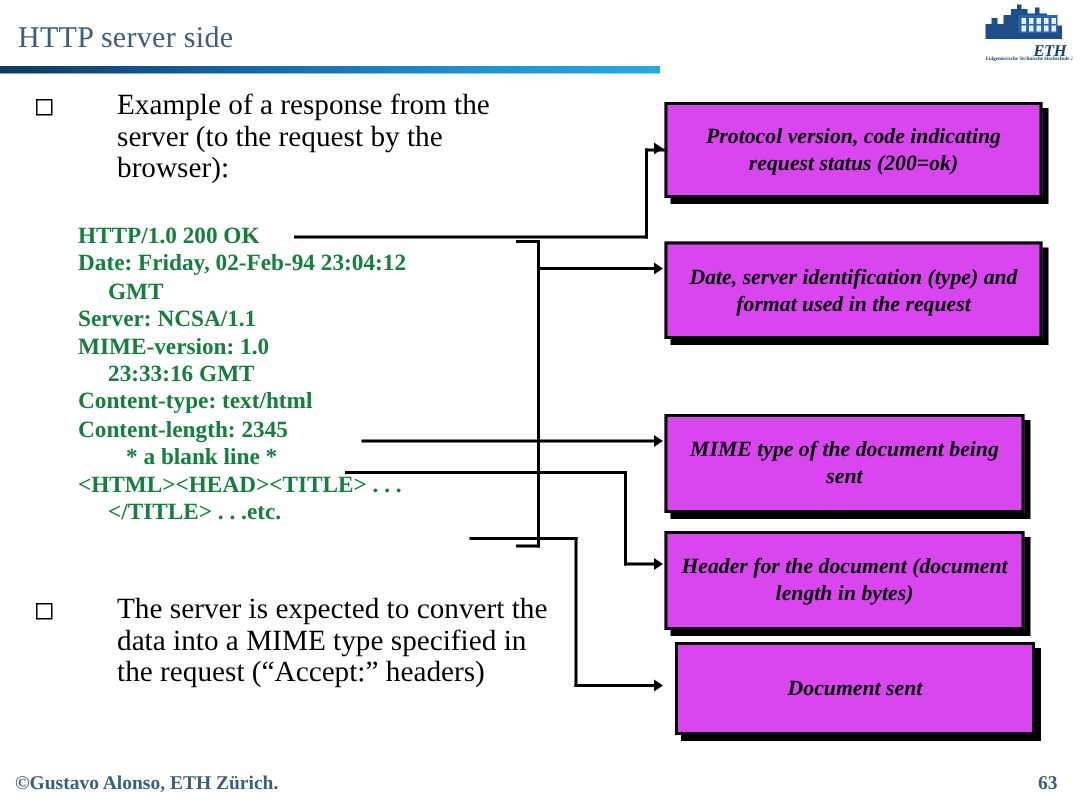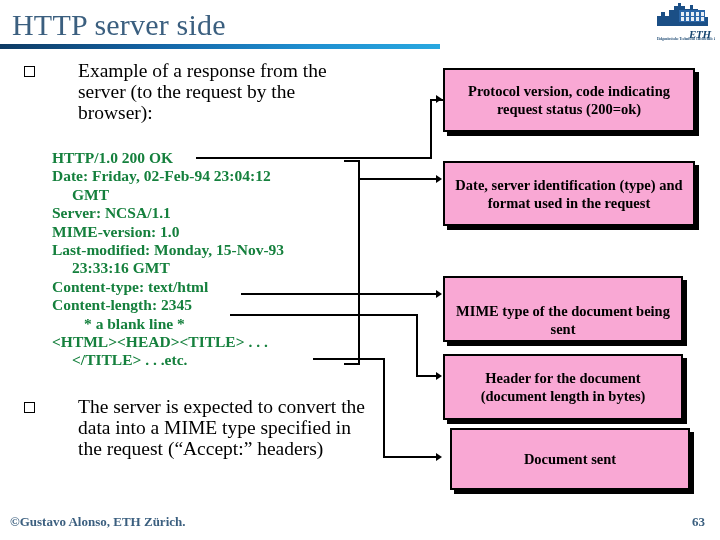--- a/index.html
+++ b/index.html
@@ -14,21 +14,21 @@
     overflow: hidden;
     font-family: "Liberation Serif", "DejaVu Serif", serif;
     -webkit-font-smoothing: none;
   }
 
   
   #slide-title {
     position: absolute;
     left: 12px;
     top: 8px;
-    font-size: 30px;
+    font-size: 20px;
     line-height: 34px;
     color: #3b5f7f;
     letter-spacing: 0.2px;
     white-space: nowrap;
   }
   #title-rule {
     position: absolute;
     left: 0px;
     top: 44px;
     width: 440px;
@@ -104,37 +104,38 @@
     color: #15803d;
     font-weight: bold;
   }
   #response-listing .ln { white-space: pre; }
   #response-listing .ind1 { padding-left: 20px; }
   #response-listing .ind2 { padding-left: 32px; }
 
   
   .callout {
     position: absolute;
-    background: #f9a8d4;
+    background: #d946ef;
     border: 2px solid #000000;
     box-shadow: 4px 4px 0 #000000;
     box-sizing: border-box;
     display: flex;
     align-items: center;
     justify-content: center;
     text-align: center;
     font-size: 14.5px;
     line-height: 18px;
     font-weight: bold;
     color: #000000;
     padding: 2px 6px;
+    font-style: italic;
   }
   #callout-1 { left: 443px; top: 68px; width: 252px; height: 64px; }
   #callout-2 { left: 443px; top: 161px; width: 252px; height: 65px; }
-  #callout-3 { left: 443px; top: 276px; width: 240px; height: 66px; align-items: flex-end; }
+  #callout-3 { left: 443px; top: 276px; width: 240px; height: 66px; }
   #callout-4 { left: 443px; top: 354px; width: 240px; height: 66px; }
   #callout-5 { left: 443px; top: 428px; width: 240px; height: 62px; margin-left: 7px; }
 
   
   .conn { position: absolute; background: #000000; }
   .conn-h { height: 2px; }
   .conn-v { width: 2px; }
   .arrow-head {
     position: absolute;
     width: 0; height: 0;
@@ -192,21 +193,20 @@
   <div class="bullet-marker"></div>
   <div class="bullet-text">Example of a response from the server (to the request by the browser):</div>
 </div>
 
 <div id="response-listing">
     <div class="ln">HTTP/1.0 200 OK</div>
     <div class="ln">Date: Friday, 02-Feb-94 23:04:12</div>
     <div class="ln ind1">GMT</div>
     <div class="ln">Server: NCSA/1.1</div>
     <div class="ln">MIME-version: 1.0</div>
-    <div class="ln">Last-modified: Monday, 15-Nov-93</div>
     <div class="ln ind1">23:33:16 GMT</div>
     <div class="ln">Content-type: text/html</div>
     <div class="ln">Content-length: 2345</div>
     <div class="ln ind2">* a blank line *</div>
     <div class="ln">&lt;HTML&gt;&lt;HEAD&gt;&lt;TITLE&gt; . . .</div>
     <div class="ln ind1">&lt;/TITLE&gt; . . .etc.</div>
   </div>
 
 <div class="bullet-block" id="bullet-2">
   <div class="bullet-marker"></div>

